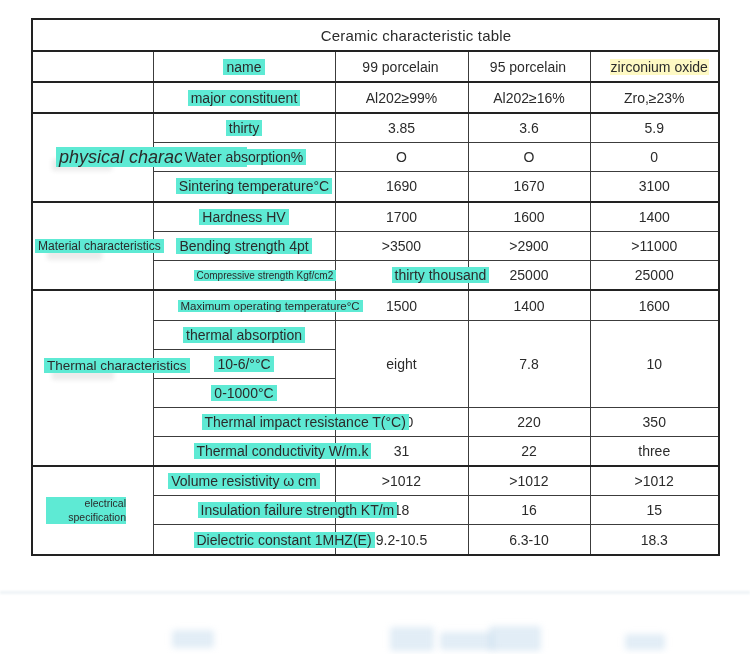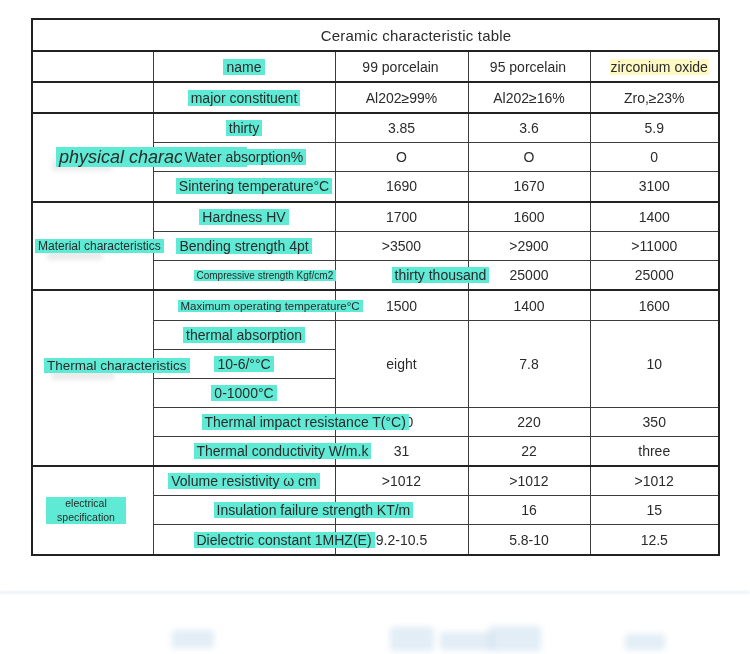--- a/index.html
+++ b/index.html
@@ -41,29 +41,29 @@
   td.hr{text-align:center;padding-right:2px;}
   .zspan{position:relative;right:-6px;z-index:2;background:#fef9c3;padding:0 1px;}
 
   
   td.grp{text-align:left;}
   td.g-phy{font-size:18px;padding-left:23px;font-style:italic;}
   td.g-mat{font-size:12px;padding-left:2px;}
   td.g-the{font-size:13.5px;padding-left:11px;margin-left:16px;}
   td.g-the .lbl{top:-13px;}
   td.g-ele{padding-left:13px;}
-  td.g-ele .lbl{display:inline-block;width:80px;white-space:normal;text-align:center;line-height:1.3;font-size:10.5px;padding:0;}
+  td.g-ele .lbl{display:inline-block;width:80px;white-space:normal;text-align:right;line-height:1.3;font-size:10.5px;padding:0;}
 
   
   td.fs11{font-size:11.5px;}
   td.fs13{font-size:10px;}
   td.pl20{padding-left:20px;}
   td.pl24{padding-left:24px;}
   td.pl40{padding-left:40px;}
-  td.pl44{padding-left:60px;}
+  td.pl44{padding-left:44px;}
   td.pl48{padding-left:48px;}
   td.v-shift{padding-left:56px;}   
 </style>
 </head>
 <body>
 
 <div class="page">
 
   <div class="smudge" style="left:52px;top:159px;width:60px;height:12px;"></div>
   <div class="smudge" style="left:47px;top:249px;width:55px;height:11px;"></div>
@@ -180,22 +180,22 @@
     </tr>
     <tr>
       <td class="pl44"><span class="lbl">Insulation failure strength KT/m</span></td>
       <td>18</td>
       <td>16</td>
       <td>15</td>
     </tr>
     <tr>
       <td class="pl40"><span class="lbl">Dielectric constant 1MHZ(E)</span></td>
       <td>9.2-10.5</td>
-      <td>5.8-10</td>
-      <td>12.5</td>
+      <td>6.3-10</td>
+      <td>18.3</td>
     </tr>
   </tbody>
     </table>
 
   <div class="band"></div>
   <div class="wm" style="left:172px;top:630px;width:42px;height:18px;"></div>
   <div class="wm" style="left:390px;top:627px;width:44px;height:24px;"></div>
   <div class="wm" style="left:440px;top:632px;width:54px;height:18px;"></div>
   <div class="wm" style="left:489px;top:626px;width:52px;height:25px;"></div>
   <div class="wm" style="left:625px;top:634px;width:40px;height:16px;"></div>

